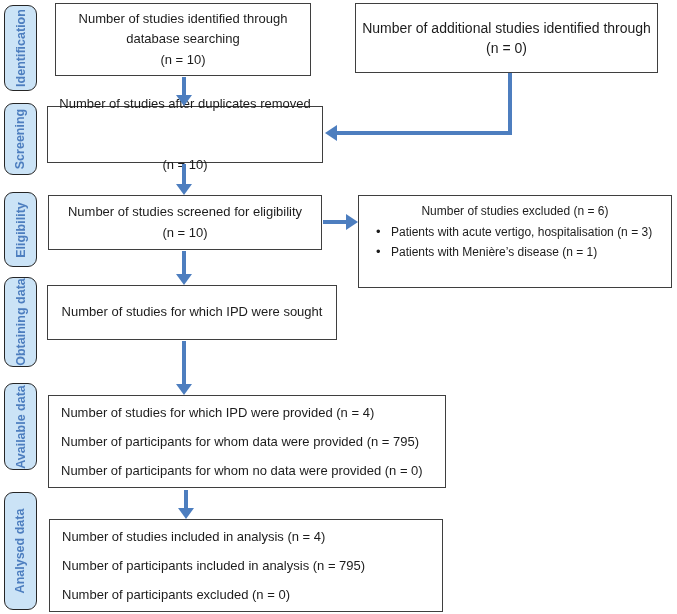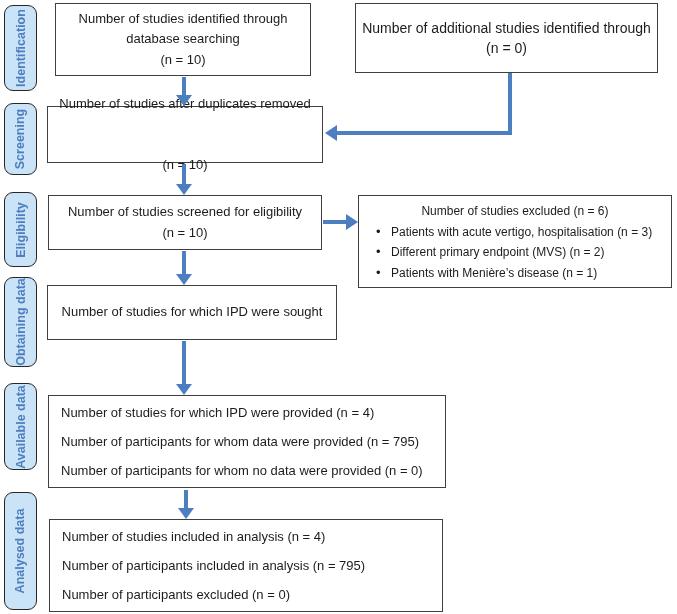--- a/index.html
+++ b/index.html
@@ -100,21 +100,20 @@
   </div>
 
   <div class="box centered" style="left:48px;top:195px;width:274px;height:55px;">
     <span class="bline">Number of studies screened for eligibility</span>
     <span class="bline">(n = 10)</span>
   </div>
 
   <div class="box excluded" style="left:358px;top:195px;width:314px;height:93px;font-size:12px;">
     <span class="ex-title">Number of studies excluded (n = 6)</span>
     <span class="bullet">Patients with acute vertigo, hospitalisation (n = 3)</span>
-    <span class="bullet">Different primary endpoint (MVS) (n = 2)</span>
     <span class="bullet">Patients with Menière’s disease (n = 1)</span>
   </div>
 
   <div class="box centered" style="left:47px;top:285px;width:290px;height:55px;">
     <span class="bline">Number of studies for which IPD were sought</span>
   </div>
 
   <div class="box leftlines" style="left:48px;top:395px;width:398px;height:93px;">
     <span class="bline">Number of studies for which IPD were provided (n = 4)</span>
     <span class="bline">Number of participants for whom data were provided (n = 795)</span>

